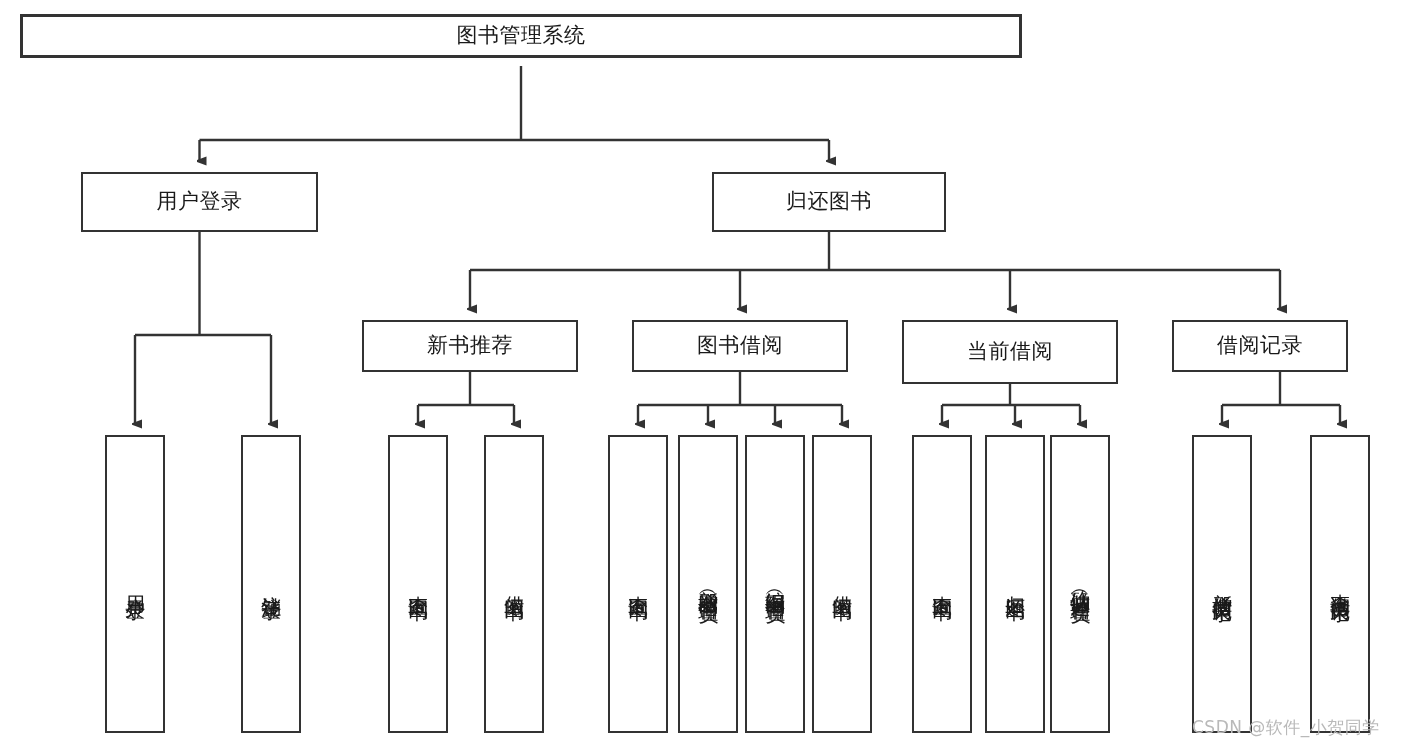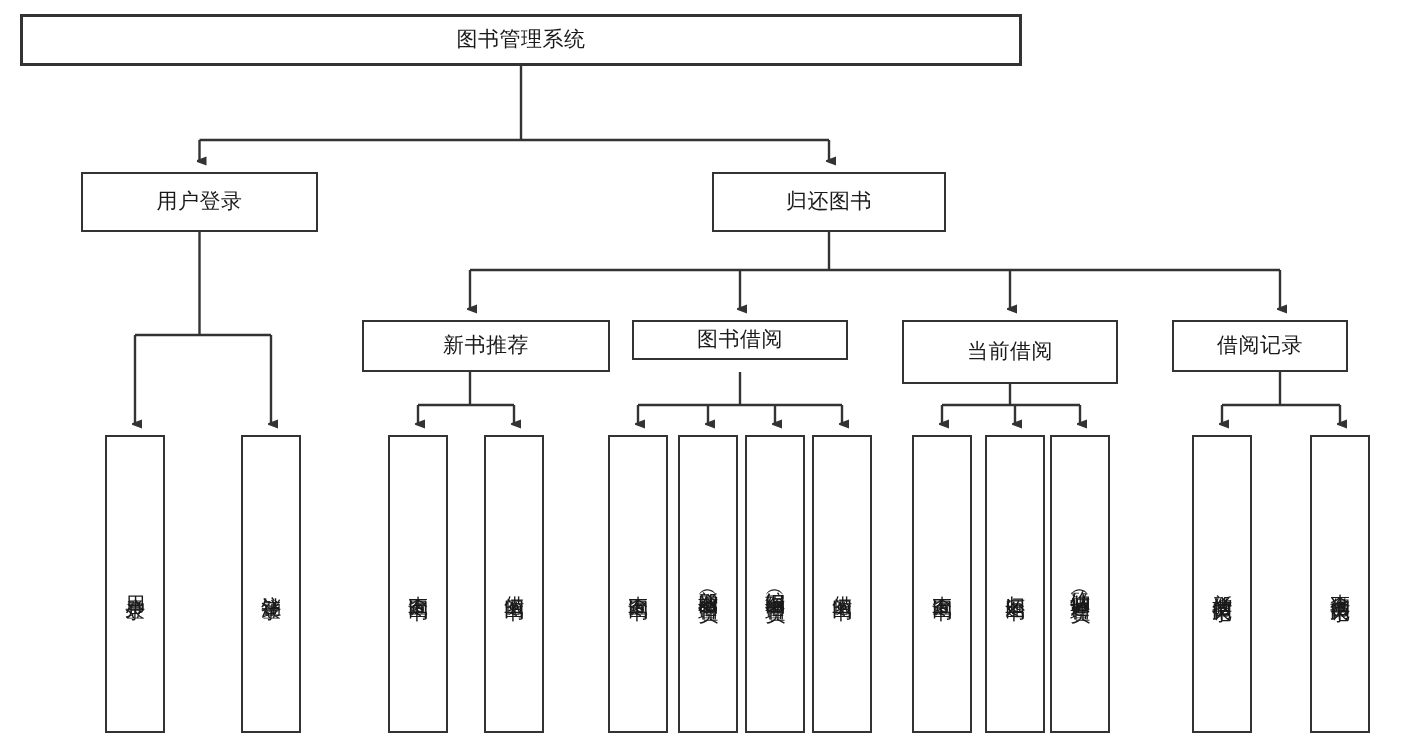--- a/index.html
+++ b/index.html
@@ -98,33 +98,33 @@
         <path d="M1015,405 L1015,424" marker-end="url(#arrow)"></path>
         <path d="M1080,405 L1080,424" marker-end="url(#arrow)"></path>
         <path d="M1280,372 L1280,405"></path>
         <path d="M1222,405 L1340,405"></path>
         <path d="M1222,405 L1222,424" marker-end="url(#arrow)"></path>
         <path d="M1340,405 L1340,424" marker-end="url(#arrow)"></path>
       </g>
   </svg>
 
   <div id="boxes">
-      <div class="node-box" style="left: 20px; top: 14px; width: 1002px; height: 52px; border-width: 3px;">
+      <div class="node-box" style="left: 20px; top: 14px; width: 1002px; height: 44px; border-width: 3px;">
         <span class="node-label-h">图书管理系统</span>
       </div>
       <div class="node-box" style="left: 81px; top: 172px; width: 237px; height: 60px;">
         <span class="node-label-h">用户登录</span>
       </div>
       <div class="node-box" style="left: 712px; top: 172px; width: 234px; height: 60px;">
         <span class="node-label-h">归还图书</span>
       </div>
-      <div class="node-box" style="left: 362px; top: 320px; width: 248px; height: 52px;">
+      <div class="node-box" style="left: 362px; top: 320px; width: 216px; height: 52px;">
         <span class="node-label-h">新书推荐</span>
       </div>
-      <div class="node-box" style="left: 632px; top: 320px; width: 216px; height: 40px;">
+      <div class="node-box" style="left: 632px; top: 320px; width: 216px; height: 52px;">
         <span class="node-label-h">图书借阅</span>
       </div>
       <div class="node-box" style="left: 902px; top: 320px; width: 216px; height: 64px;">
         <span class="node-label-h">当前借阅</span>
       </div>
       <div class="node-box" style="left: 1172px; top: 320px; width: 176px; height: 52px;">
         <span class="node-label-h">借阅记录</span>
       </div>
       <div class="node-box" style="left: 105px; top: 435px; width: 60px; height: 298px;">
         <span class="node-label-v">用户登录</span>
@@ -160,14 +160,15 @@
         <span class="node-label-v">确认归还（管理员）</span>
       </div>
       <div class="node-box" style="left: 1192px; top: 435px; width: 60px; height: 298px;">
         <span class="node-label-v">新增借阅记录</span>
       </div>
       <div class="node-box" style="left: 1310px; top: 435px; width: 60px; height: 298px;">
         <span class="node-label-v">查询借阅记录</span>
       </div>
     </div>
 
+  <div class="watermark" style="left: 1192px; top: 716px;">CSDN @软件_小贺同学</div>
 
 </div>
 
 </body></html>

